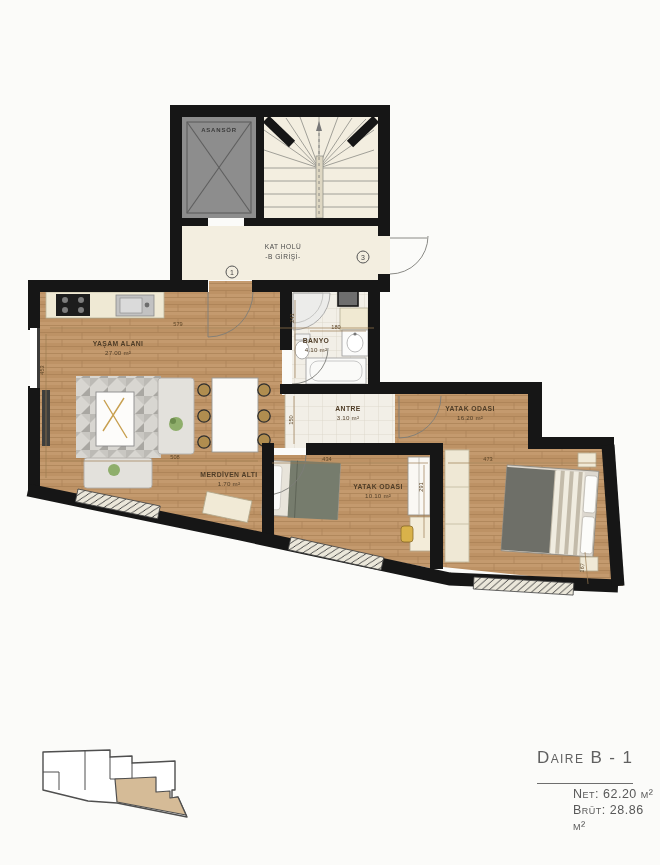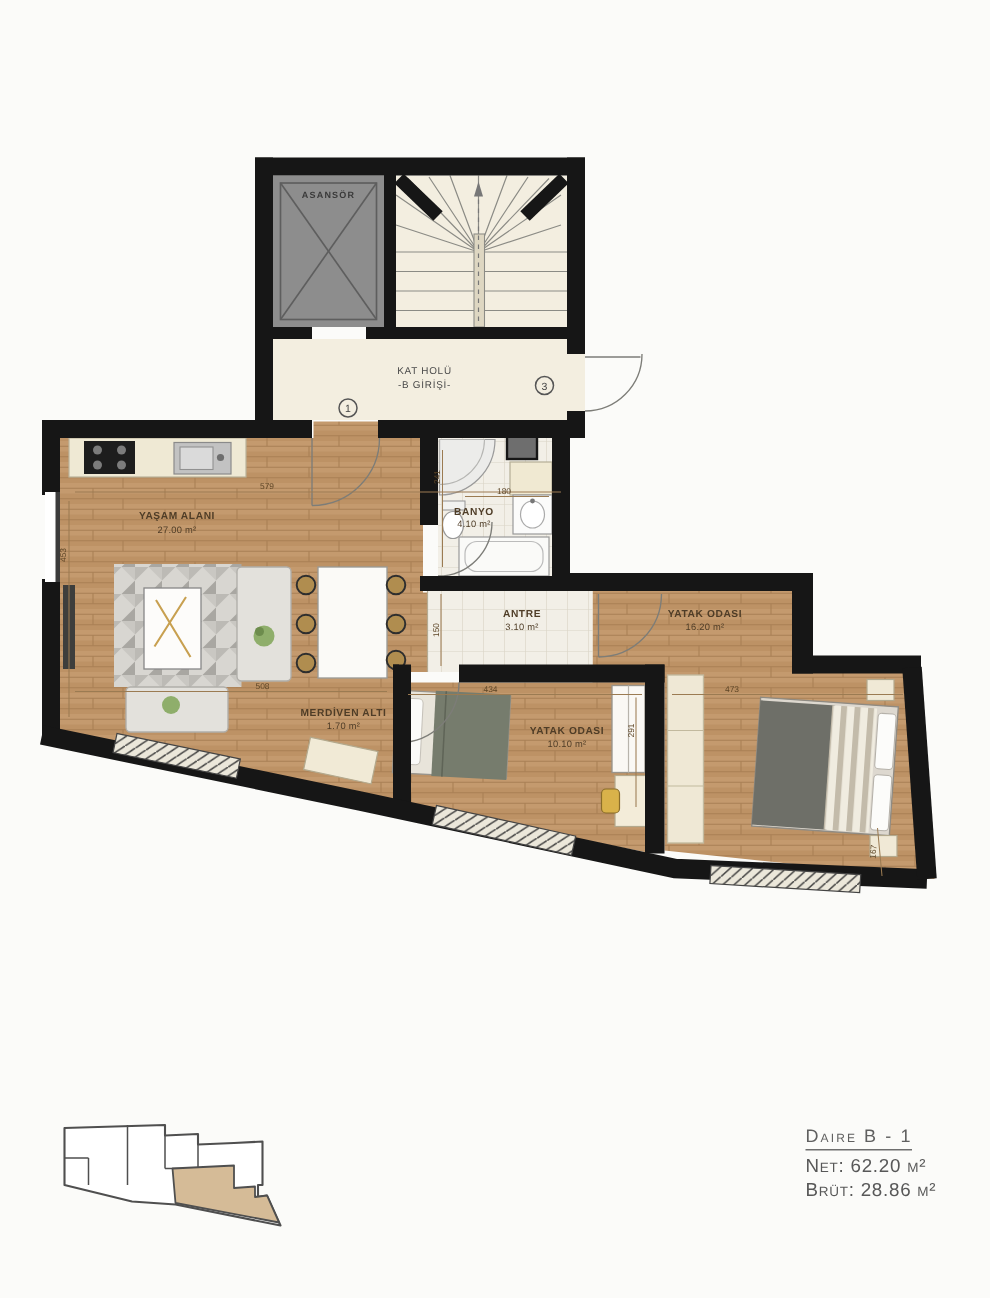--- a/index.html
+++ b/index.html
@@ -20,24 +20,24 @@
   .wallfill{fill:#161616;}
   .dimline{stroke:#9b7b52;stroke-width:.7;}
   .thinline{stroke:#8b8b85;stroke-width:.8;fill:none;}
   .arc{stroke:#7d7d78;stroke-width:.9;fill:none;}
 
   #info-block{
     position:absolute;left:537px;top:747px;
     color:#5f5f5f;font-variant:small-caps;line-height:1.25;
   }
   #info-title{
-    font-size:12px;letter-spacing:1.4px;color:#606060;
-    border-bottom:1.3px solid #6e6e6e;display:inline-block;padding-bottom:1px;margin-bottom:3px;
+    font-size:17px;letter-spacing:1.4px;color:#606060;
+    border-bottom:1.3px solid #6e6e6e;display:inline-block;padding-bottom:15px;margin-bottom:3px;
   }
-  .info-row{font-size:12.5px;letter-spacing:.5px;color:#585858;}
+  .info-row{font-size:12.5px;letter-spacing:.5px;color:#585858;margin-left:36px;}
 </style>
 </head>
 <body>
 
 <div id="plan-stage">
 <svg width="660" height="865" viewBox="0 0 660 865">
   <defs>
     <pattern id="wood" width="48" height="14" patternUnits="userSpaceOnUse">
       <rect width="48" height="14" fill="#c49a6e"></rect>
       <rect y="7" width="48" height="7" fill="#bd9265"></rect>

